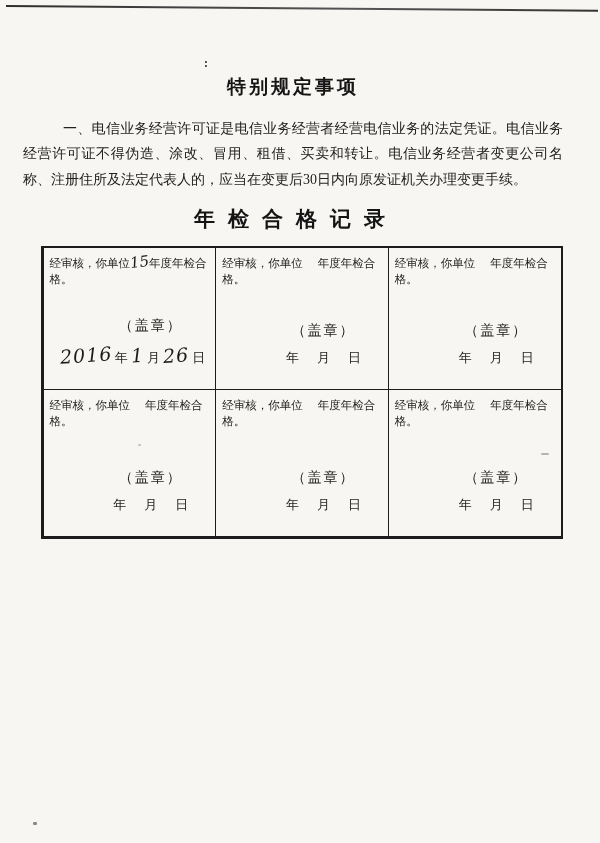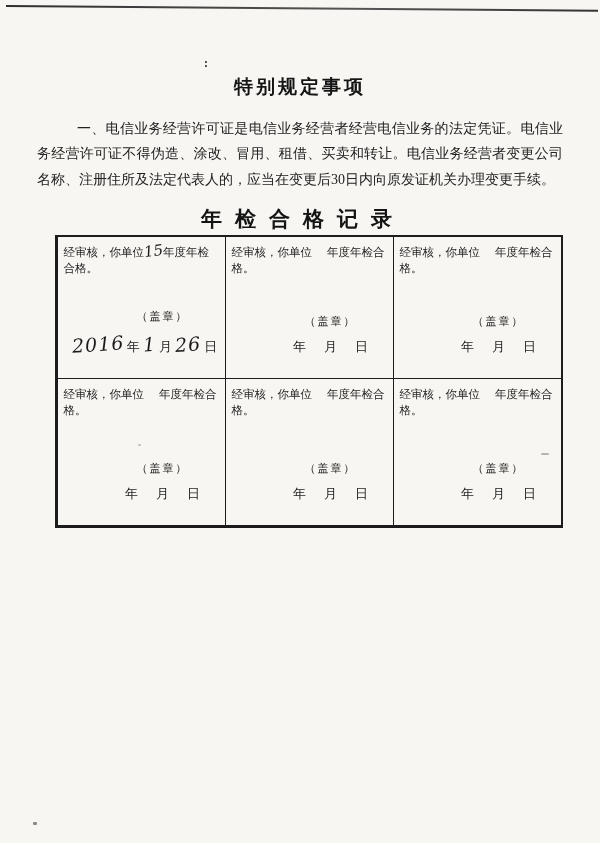--- a/index.html
+++ b/index.html
@@ -19,40 +19,40 @@
   .colon-mark{
     position:absolute;top:58px;left:204px;
     font-size:12px;font-weight:bold;color:#2a2a2a;letter-spacing:0;
     line-height:10px;
   }
   .speck{position:absolute;background:#8a8a86;border-radius:1px;}
   .speck.s1{left:33px;top:822px;width:4px;height:3px;}
   .speck.s2{left:138px;top:444px;width:3px;height:2px;opacity:.5;}
   .speck.s3{left:541px;top:453px;width:8px;height:2px;opacity:.6;}
   .doc{
-    padding:74px 35px 0 35px;
+    padding:74px 35px 0 21px;
   }
   .doc-title{
     text-align:center;
     font-size:19px;font-weight:bold;letter-spacing:3px;
     color:#151515;
     margin:0 0 16px 0;
   }
   .paragraphs p{
     margin:2px;
     font-size:14px;line-height:25.3px;
     text-align:justify;text-justify:inter-ideograph;
     text-indent:40px;
     color:#222;
   }
   .table-title{
     text-align:center;
     font-size:21px;font-weight:bold;letter-spacing:13px;
     color:#141414;
-    margin:13px 0 2px 6px;
+    margin:13px 0 13px 6px;
   }
   .insp-table{
     margin-left:20px;margin-right:2px;
     border:2px solid #1c1c1c;
     display:grid;
     grid-template-columns:1fr 1fr 1fr;
     grid-template-rows:142px 147px;
     background:#f7f6f2;
   }
   .cell{
@@ -73,21 +73,21 @@
   .hw{
     font-family:"DejaVu Serif","Liberation Serif",serif;
     font-style:italic;color:#1a1a1a;
   }
   .fill.hw{
     font-size:15px;transform:rotate(-8deg);line-height:10px;
   }
   .spacer{flex:1;}
   .seal{
     text-align:center;padding-left:42px;
-    font-size:11px;color:#1f1f1f;letter-spacing:2px;
+    font-size:14px;color:#1f1f1f;letter-spacing:2px;
     margin-bottom:9px;
   }
   .date-line{
     text-align:center;padding-left:42px;
     font-size:13px;color:#1f1f1f;
     margin-bottom:22px;
     white-space:nowrap;
   }
   .date-line .dchar{margin:0 9px;}
   .date-line .num{

